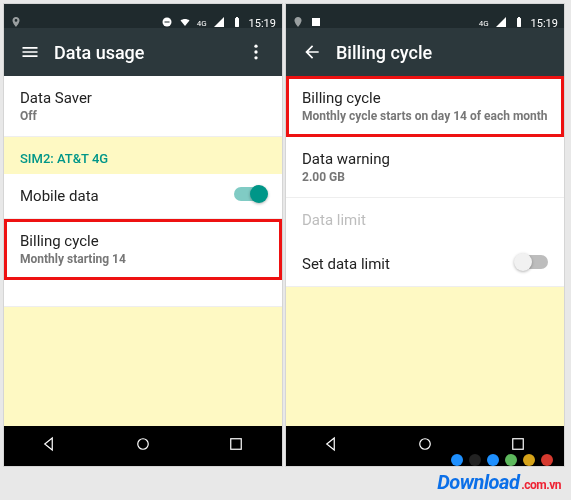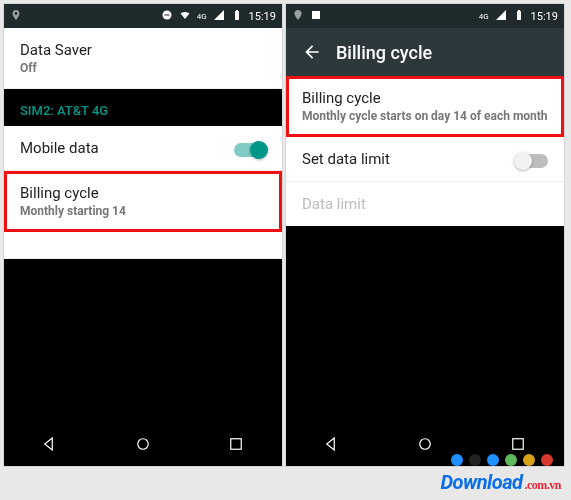--- a/index.html
+++ b/index.html
@@ -20,50 +20,50 @@
     flex-direction: column;
     position: relative;
     overflow: hidden;
     box-shadow: 0 0 0 1px rgba(0,0,0,0.08);
   }
   .statusbar {
     height: 22px;
     background: #1f2a2d;
     color: #fff;
     display: flex;
-    align-items: center;
+    align-items: flex-start;
     font-size: 11px;
     padding: 12px 6px;
     justify-content: space-between;
   }
   .statusbar .left, .statusbar .right { display: flex; align-items: center; gap: 6px; }
   .statusbar svg { width: 12px; height: 12px; fill: #fff; }
   .statusbar .dim { opacity: .55; }
   .appbar {
     height: 48px;
     background: #2c383c;
     color: #fff;
     display: flex;
     align-items: center;
     padding: 0 6px;
   }
   .appbar .iconbtn {
     width: 40px; height: 40px; display:flex; align-items:center; justify-content:center;
   }
   .appbar .iconbtn svg { width:20px; height:20px; fill:#fff; }
   .appbar .title { font-size: 18px; font-weight: 500; margin-left: 4px; flex:1; }
-  .content { flex:1; overflow:hidden; background:#000000; position:relative; }
+  .content { flex:1; overflow:hidden; background:#fef9c3; position:relative; }
   .row {
     padding: 13px 16px 13px 16px;
     background:#fff;
     border-bottom: 1px solid #eee;
   }
   .row .primary { font-size: 15px; color: #222; }
   .row .secondary { font-size: 12px; color: #777; margin-top: 2px; font-weight: bold; }
-  .row.switch { display:flex; align-items:flex-end; justify-content:space-between; }
+  .row.switch { display:flex; align-items:flex-start; justify-content:space-between; }
   .subheader {
     padding: 14px 16px 8px 16px;
     font-size: 13px;
     font-weight: 500;
     color: #009688;
   }
   .switch-track {
     width: 32px; height: 14px; border-radius: 7px; background:#bdbdbd; position:relative;
   }
   .switch-track.on { background:#80cbc4; }
@@ -86,21 +86,21 @@
   .watermark {
     position:absolute;
     right: 10px;
     bottom: 6px;
     font-size: 20px;
     font-weight: 700;
     font-style: italic;
     color: #0b6fe8;
     letter-spacing: -0.5px;
   }
-  .watermark .ext { color:#e23; font-size:12px; font-style:normal; margin-left:2px;font-family:Liberation Serif, serif; }
+  .watermark .ext { color:#e23; font-size:12px; font-style:normal; margin-left:2px; }
   .dots {
     position:absolute;
     bottom: 34px;
     right: 18px;
     display:flex; gap:6px;
   }
   .dots span { width:12px; height:12px; border-radius:50%; display:block; }
 </style>
 </head>
 <body>
@@ -126,20 +126,35 @@
         <span><svg viewBox="0 0 24 24">
               <path d="M2 22h20V2z"></path>
             </svg></span>
         <span><svg viewBox="0 0 24 24">
               <path d="M15 4h-1V2h-4v2H9c-.6 0-1 .4-1 1v16c0 .6.4 1 1 1h6c.6 0 1-.4 1-1V5c0-.6-.4-1-1-1z"></path>
             </svg></span>
         <span>15:19</span>
       </div>
     </div>
 
+    <div class="appbar">
+      <div class="iconbtn">
+        <svg viewBox="0 0 24 24">
+            <path d="M3 6h18v2H3zM3 11h18v2H3zM3 16h18v2H3z"></path>
+          </svg>
+      </div>
+      <div class="title">Data usage</div>
+      <div class="iconbtn">
+        <svg viewBox="0 0 24 24">
+            <circle cx="12" cy="5" r="2"></circle>
+            <circle cx="12" cy="12" r="2"></circle>
+            <circle cx="12" cy="19" r="2"></circle>
+          </svg>
+      </div>
+    </div>
 
     <div class="content">
       <div class="row">
         <div class="primary">Data Saver</div>
         <div class="secondary">Off</div>
       </div>
       <div class="subheader">SIM2: AT&amp;T 4G</div>
       <div class="row switch">
         <div class="primary">Mobile data</div>
         <div class="switch-track on">
@@ -197,28 +212,32 @@
           </svg>
       </div>
       <div class="title">Billing cycle</div>
     </div>
 
     <div class="content">
       <div class="row highlight">
         <div class="primary">Billing cycle</div>
         <div class="secondary">Monthly cycle starts on day 14 of each month</div>
       </div>
+      <div class="row">
+        <div class="primary">Data warning</div>
+        <div class="secondary">2.00 GB</div>
+      </div>
+      <div class="row disabled" style="border-bottom:none">
+        <div class="primary">Data limit</div>
+      </div>
       <div class="row switch">
         <div class="primary">Set data limit</div>
         <div class="switch-track off">
             <div class="switch-thumb"></div>
           </div>
-      </div>
-      <div class="row disabled" style="border-bottom:none">
-        <div class="primary">Data limit</div>
       </div>
     </div>
 
     <div class="navbar">
       <span><svg viewBox="0 0 24 24">
             <path d="M15 4 L5 12 L15 20 Z"></path>
           </svg></span>
       <span><svg viewBox="0 0 24 24">
             <circle cx="12" cy="12" r="7"></circle>
           </svg></span>

